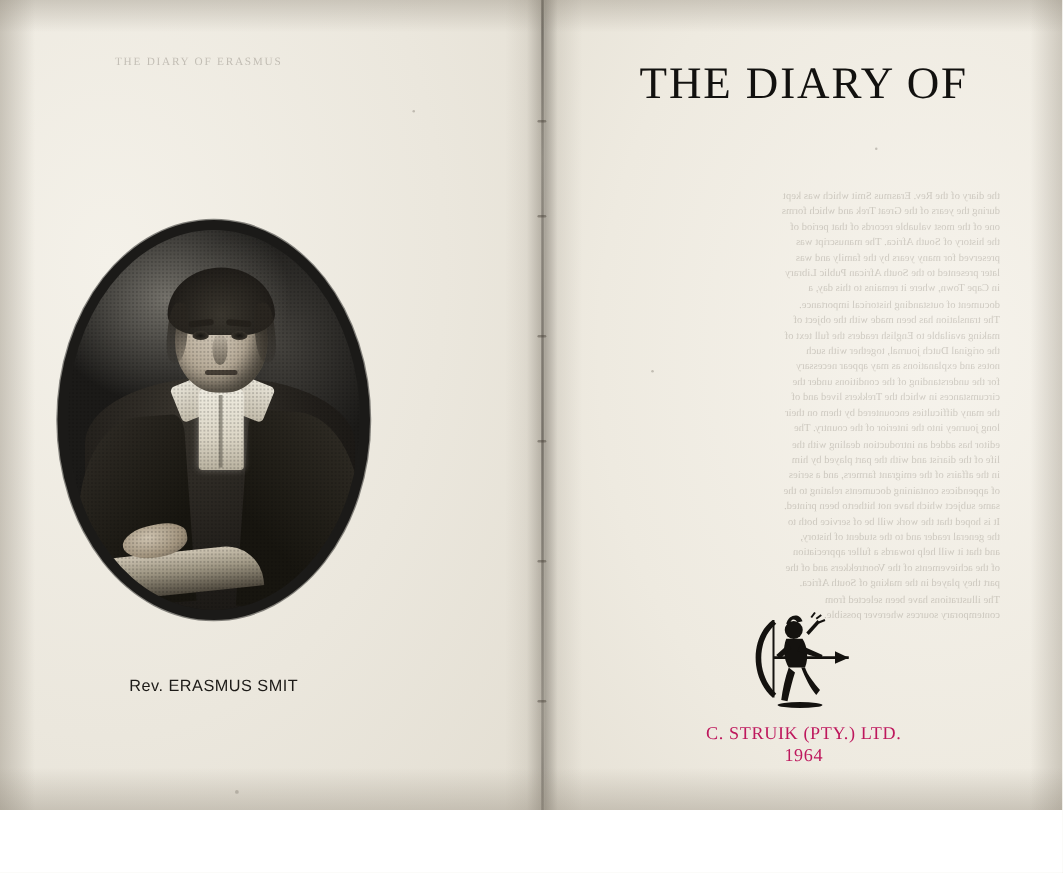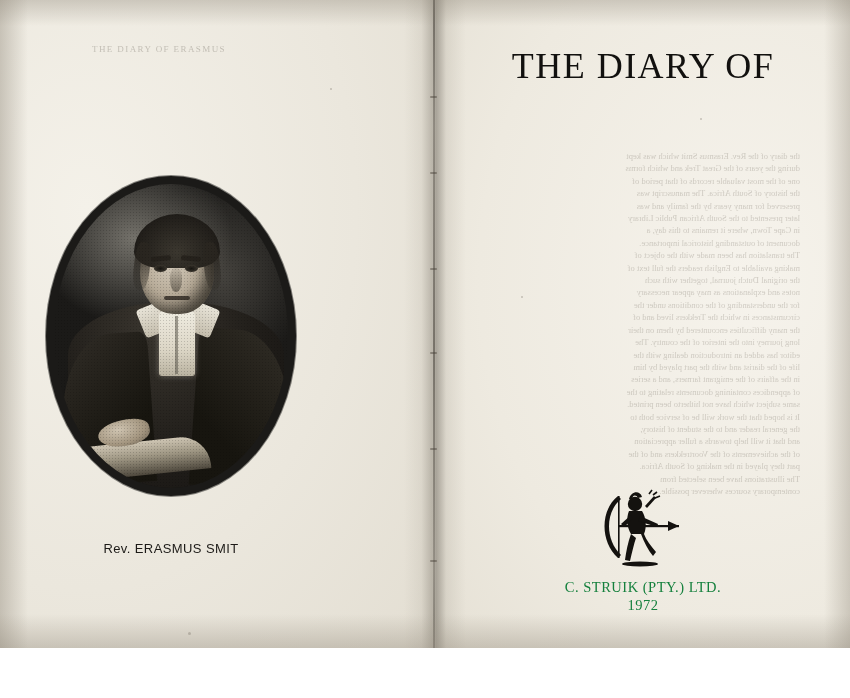--- a/index.html
+++ b/index.html
@@ -338,21 +338,21 @@
   .imprint {
     position: absolute;
     left: 452px;
     top: 578px;
     width: 382px;
     text-align: center;
     font-family: "Liberation Serif", serif;
     font-size: 14.5px;
     line-height: 18px;
     letter-spacing: 0.5px;
-    color: #15803d;
+    color: #be185d;
   }
   .imprint div { display: block; }
 
   
   .speck {
     position: absolute;
     background: rgba(90,84,74,0.30);
     border-radius: 50%;
   }
 </style>
@@ -459,21 +459,21 @@
         <path d="M57 22 L66 12 L68 14 L59 24 Z"></path>
         <path d="M61 10 L64 6 M65 11 L69 8 M67 14 L72 12" stroke="#14120f" stroke-width="1.6" fill="none"></path>
 
         <ellipse cx="52" cy="80" rx="18" ry="2.4"></ellipse>
       </g>
     </svg>
   </div>
 
   <div class="imprint">
     <div>C. STRUIK (PTY.) LTD.</div>
-    <div>1972</div>
+    <div>1964</div>
   </div>
 
   <div class="gutter"></div>
   <div class="gutter-line"></div>
   <div class="stitch" style="top:96px"></div>
   <div class="stitch" style="top:172px"></div>
   <div class="stitch" style="top:268px"></div>
   <div class="stitch" style="top:352px"></div>
   <div class="stitch" style="top:448px"></div>
   <div class="stitch" style="top:560px"></div>

